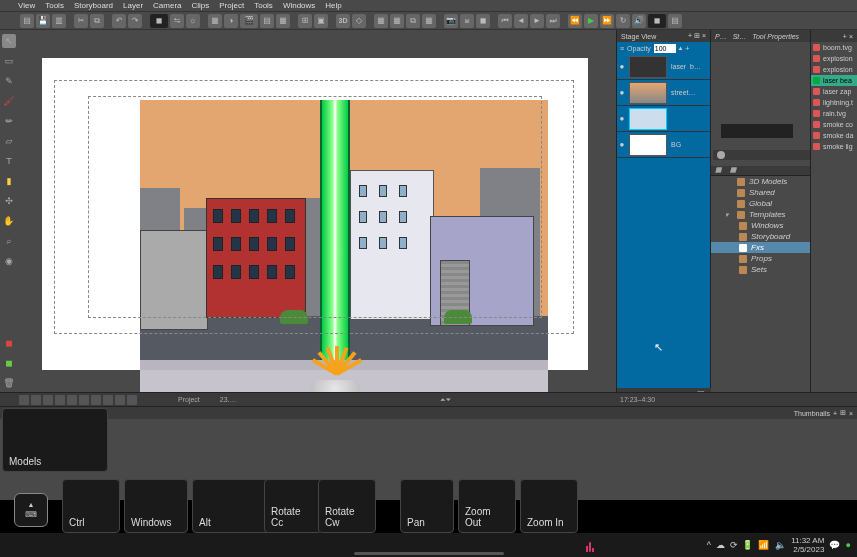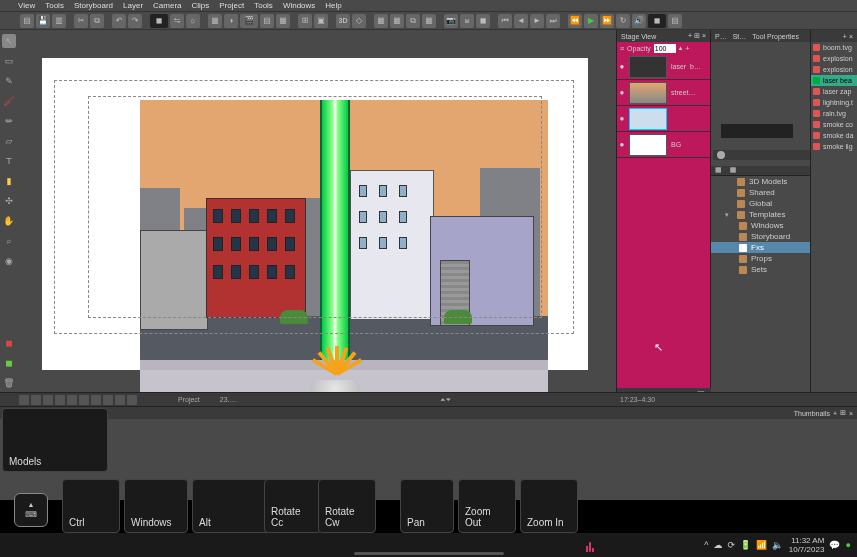--- a/index.html
+++ b/index.html
@@ -30,22 +30,22 @@
 
   
   .canvas-wrap { position: absolute; left: 18px; top: 30px; width: 598px; height: 360px; background: #494949; }
   .stage-bg { position: absolute; left: 24px; top: 28px; width: 546px; height: 312px; background: #fff; }
   .stage-dash { position: absolute; left: 36px; top: 50px; width: 520px; height: 254px; border: 1px dashed #888; }
   .stage-dash.inner { left: 70px; top: 66px; width: 454px; height: 222px; }
   .artwork { position: absolute; left: 98px; top: 42px; width: 408px; height: 298px; overflow: hidden; }
 
   
   .rightarea { position: absolute; left: 616px; top: 30px; width: 241px; height: 376px; background: #3a3a3a; border-left: 1px solid #222; display:flex; }
-  .stageview { width: 94px; background: #be185d; border-right: 1px solid #222; }
-  .libview { flex:1; background: #494949; position:relative; }
+  .stageview { width: 94px; background: #0369a1; border-right: 1px solid #222; }
+  .libview { flex:1; background: #494949; position:relative;font-style:italic; }
 
   .panel-header { height: 12px; background: #3a3a3a; font-size: 7px; color: #ccc; padding: 1px 4px; display:flex; align-items:center; justify-content:space-between; }
   .panel-header .tabs { display:flex; gap:6px; }
   .panel-header .ctrls { display:flex; gap:2px; font-size:7px; }
 
   .opacity-row { height: 12px; display:flex; align-items:center; font-size:7px; color:#ccc; padding:0 3px; gap:3px; }
   .opacity-row input { width: 22px; height: 9px; font-size:7px; background:#fff; border:none; padding:0 1px; }
 
   .layer-row { height: 26px; border-bottom: 1px solid #333; display:flex; align-items:center; }
   .layer-eye { width: 10px; font-size: 8px; color:#ccc; text-align:center; }
@@ -505,19 +505,19 @@
     </div>
   <div class="right">
     <span class="sysicon">^</span>
     <span class="sysicon">☁</span>
     <span class="sysicon">⟳</span>
     <span class="sysicon">🔋</span>
     <span class="sysicon">📶</span>
     <span class="sysicon">🔈</span>
     <div class="time">
       <div>11:32 AM</div>
-      <div>10/7/2023</div>
+      <div>2/5/2023</div>
     </div>
     <span class="sysicon">💬</span>
     <span class="sysicon" style="color:#4c4;">●</span>
   </div>
   <div class="home-ind"></div>
 </div>
 
 </body></html>

